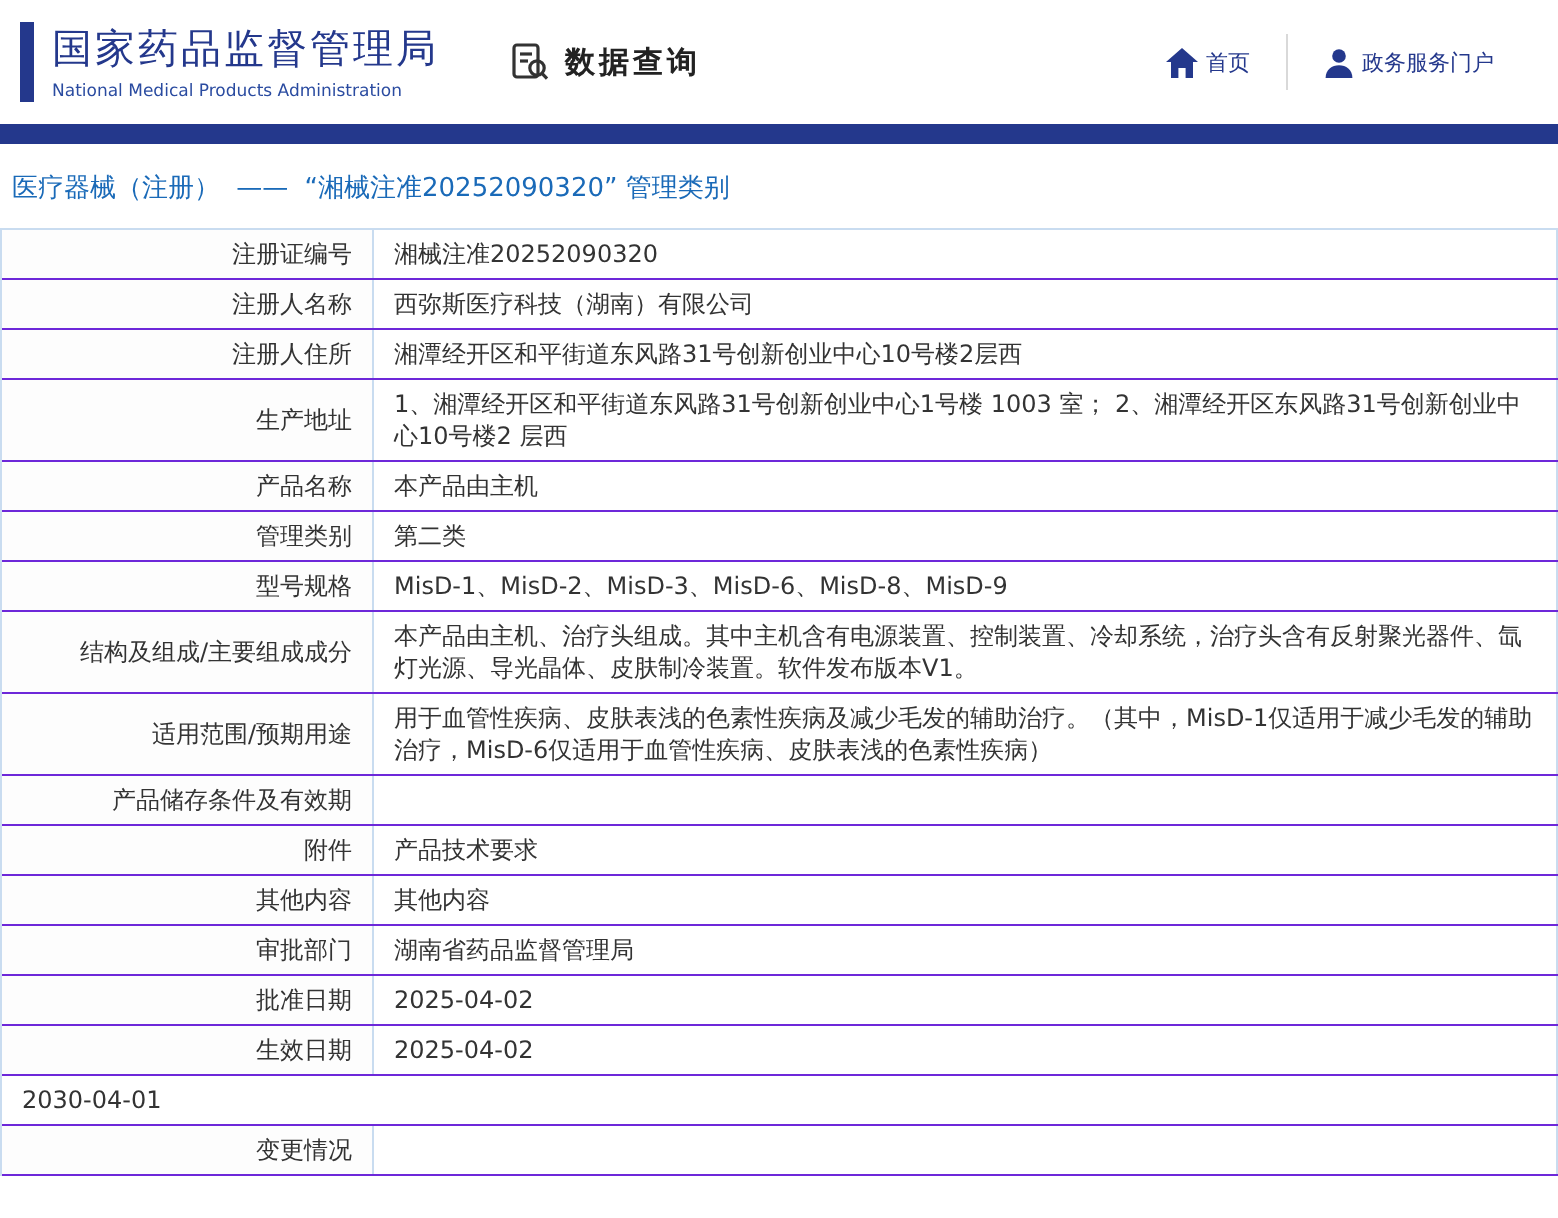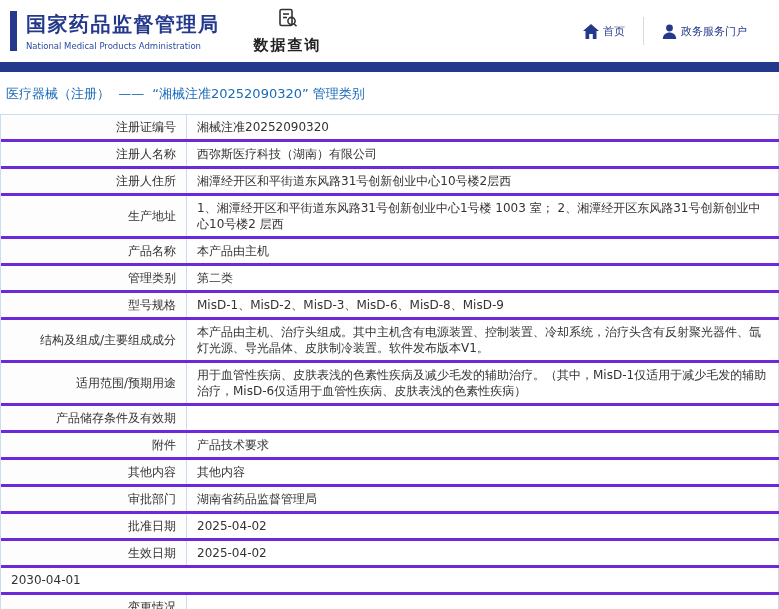--- a/index.html
+++ b/index.html
@@ -3,43 +3,43 @@
 <meta charset="utf-8">
 <style>
   * { margin:0; padding:0; box-sizing:border-box; }
   html,body { width:779px; height:609px; overflow:hidden; background:#fff;
     font-family:"DejaVu Sans","Liberation Sans",sans-serif; color:#333; }
 
   
   .topbar { height:62px; display:flex; align-items:center; padding:0 14px 0 10px; background:#fff; }
   .brand { display:flex; align-items:center; gap:9px; cursor:pointer; }
   .brand-bar { width:7px; height:40px; background:#24388c; }
-  .brand-cn { font-size:20px; font-weight:bold; color:#24388c; letter-spacing:1.5px; white-space:nowrap; }
+  .brand-cn { font-size:20px; font-weight:normal; color:#24388c; letter-spacing:1.5px; white-space:nowrap; }
   .brand-en { font-size:8.5px; color:#2a4ba0; margin-top:3px; white-space:nowrap; }
 
-  .section { display:flex; align-items:center; gap:7px; margin-left:34px; cursor:pointer;flex-direction:column; }
+  .section { display:flex; align-items:center; gap:7px; margin-left:34px; cursor:pointer; }
   .dq-icon svg { display:block; }
   .dq-label { font-size:15px; font-weight:bold; color:#222; letter-spacing:2px; }
 
   .topnav { margin-left:auto; display:flex; align-items:center; }
   .navitem { display:flex; flex-direction:row; align-items:center; gap:4px;
     color:#24388c; font-size:11px; text-decoration:none; padding:0 18px; cursor:pointer; white-space:nowrap; }
   .nav-divider { width:1px; height:28px; background:#d9d9d9; }
   .nav-icon svg { display:block; }
 
   .blue-band { height:10px; background:#24388c; }
 
   
   .breadcrumb { padding:13px 8px 11px 6px; font-size:13px; color:#1a6ab8; white-space:nowrap; }
   .breadcrumb .crumb-link { cursor:pointer; }
   .breadcrumb span { margin-right:4px; }
 
   
   .info-table { width:779px; border-top:1px solid #c9dcf0; border-left:1px solid #c9dcf0; }
-  .row { display:flex; border-bottom:3px solid #6d28d9; }
+  .row { display:flex; border-bottom:1px solid #6d28d9; }
   .cell { border-right:1px solid #c9dcf0; padding:4px 10px; font-size:12px;
     line-height:16px; min-height:24px; display:flex; align-items:center; }
   .label { width:186px; justify-content:flex-end; text-align:right; background:#fdfdfd; color:#333; }
   .value { flex:1; color:#333; }
 </style>
 </head>
 <body>
 
 <div class="page">
 

